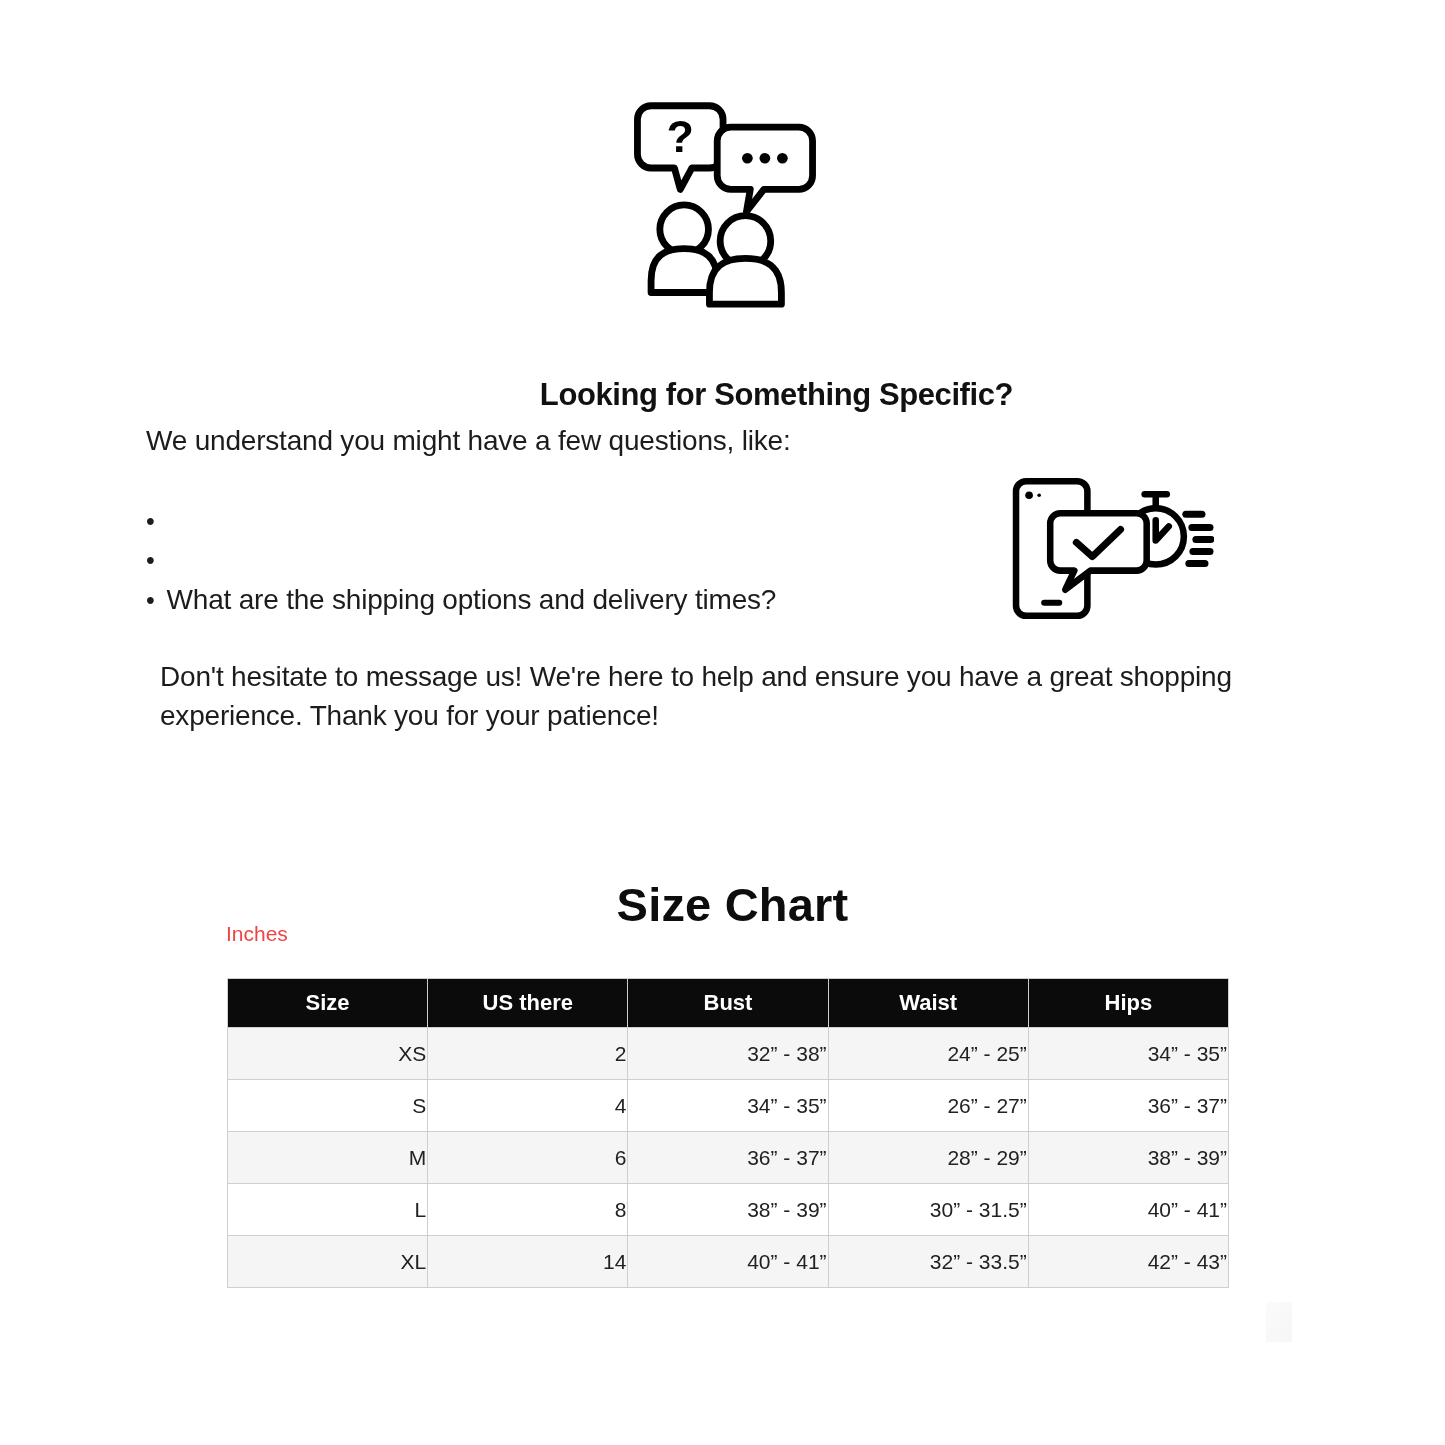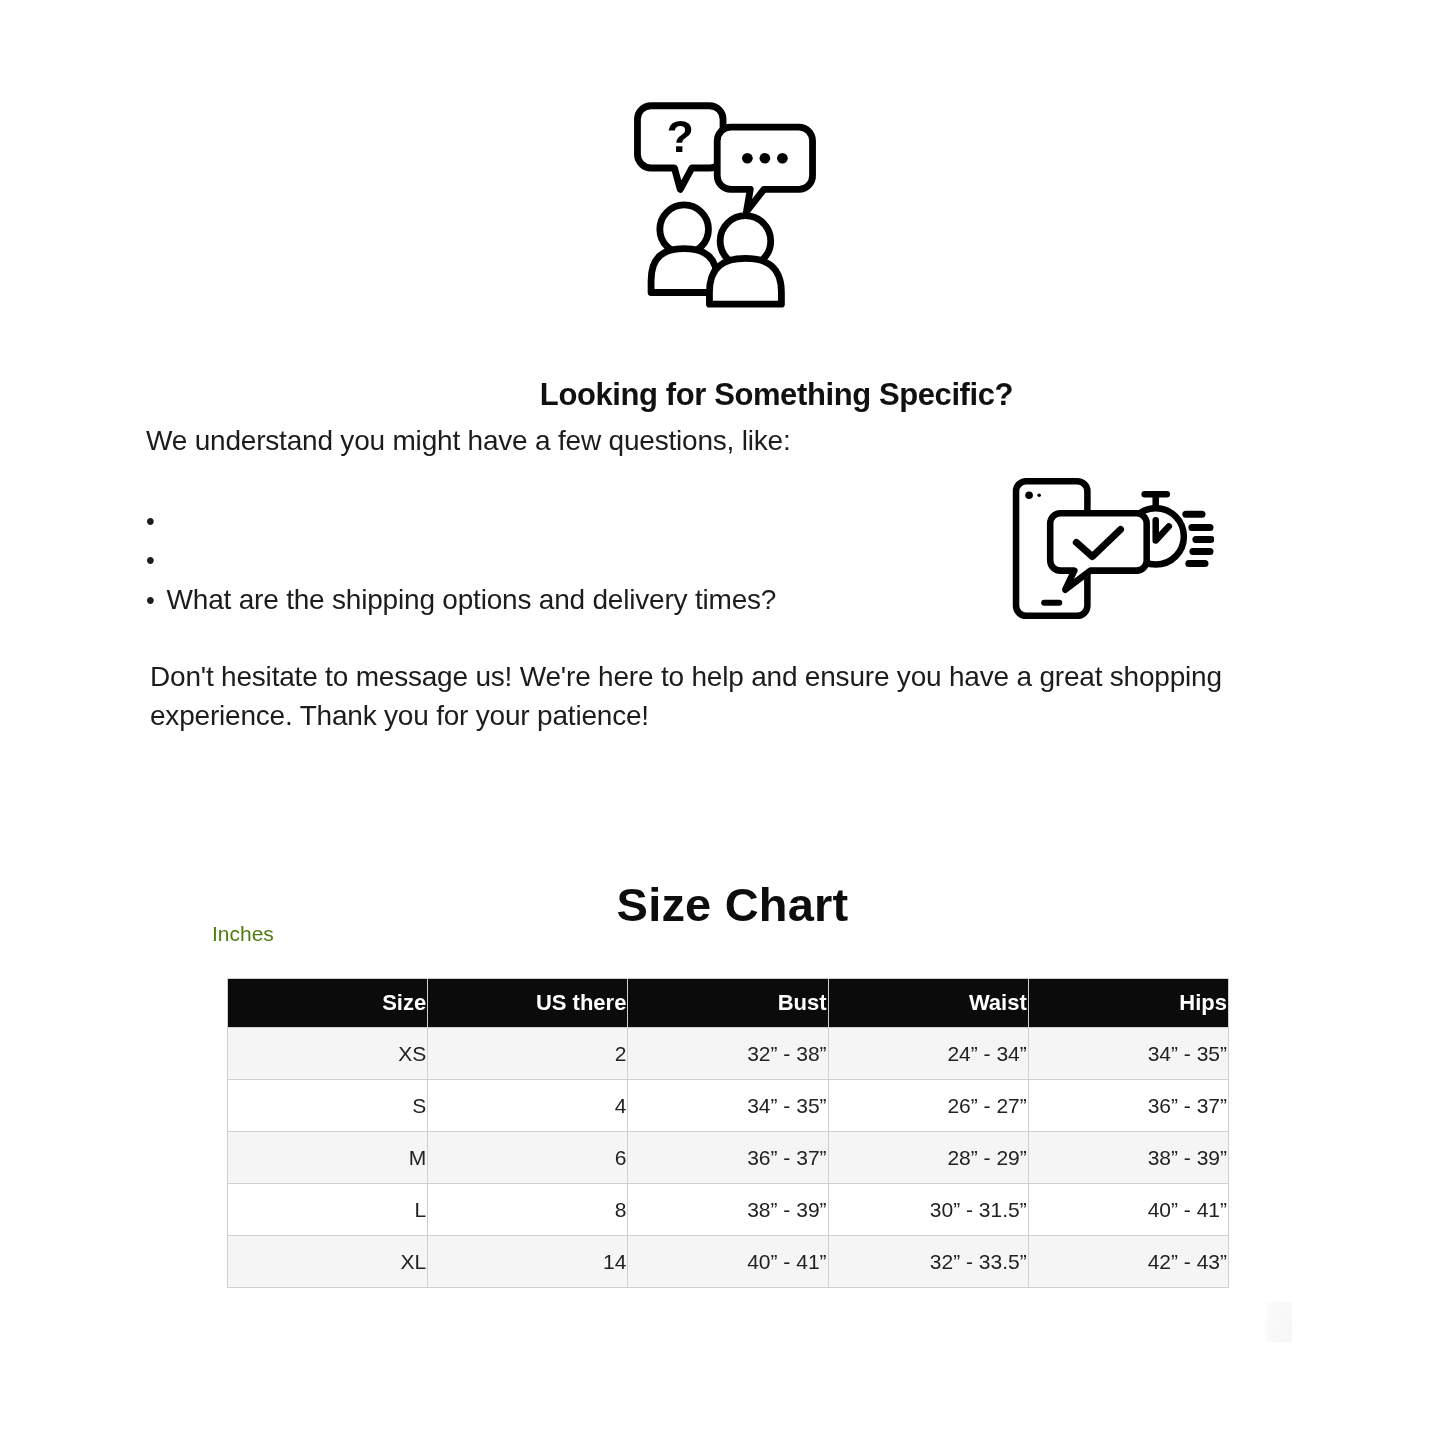--- a/index.html
+++ b/index.html
@@ -20,35 +20,35 @@
   .chart-title {
     position:absolute; left:10px; top:838px; width:1445px; text-align:center;
     font-size:47px; font-weight:bold; letter-spacing:0.2px; color:#0d0d0d;
   }
 
   
   .lead { position:absolute; left:146px; top:425px; font-size:28px; letter-spacing:-0.2px;text-align:right; }
   .bullets { position:absolute; left:146px; top:502px; font-size:28px; line-height:39px; letter-spacing:-0.2px; }
   .bullet { display:flex; align-items:baseline; gap:12px; }
   .bullet-dot { font-size:25px; }
-  .closing { position:absolute; left:150px; top:657px; width:1150px; font-size:28px; line-height:39px; letter-spacing:-0.2px; }
+  .closing { position:absolute; left:160px; top:657px; width:1150px; font-size:28px; line-height:39px; letter-spacing:-0.2px; }
 
   
   .side-icon { position:absolute; left:1008px; top:472px; width:206px; height:151px; }
   .side-icon svg { width:100%; height:100%; }
 
   
-  .units-label { position:absolute; left:212px; top:922px; font-size:21px; color:#4d7c0f;text-align:center; }
+  .units-label { position:absolute; left:226px; top:922px; font-size:21px; color:#ef4444;text-align:center; }
   .size-table {
     position:absolute; left:227px; top:978px; width:1002px;
     border-collapse:collapse; table-layout:fixed; font-size:21px; color:#222;
   }
   .size-table th {
     background:var(--table-header-bg,#0b0b0b); color:var(--table-header-text,#ffffff);
-    font-weight:bold; font-size:22px; height:46px; text-align:right;
+    font-weight:bold; font-size:22px; height:46px; text-align:center;
     border:1px solid var(--table-border,#cfcfcf);
   }
   .size-table td {
     height:49px; text-align:right; vertical-align:middle;
     border:1px solid var(--table-border,#cfcfcf);
   }
   .size-table tbody tr:nth-child(odd) td { background:var(--table-row-alt-bg,#f5f5f5); }
   .size-table tbody tr:nth-child(even) td { background:var(--table-row-bg,#ffffff); }
 
   .watermark {
@@ -134,21 +134,21 @@
         <th>Bust</th>
         <th>Waist</th>
         <th>Hips</th>
       </tr>
     </thead>
     <tbody>
       <tr>
         <td>XS</td>
         <td>2</td>
         <td>32” - 38”</td>
-        <td>24” - 34”</td>
+        <td>24” - 25”</td>
         <td>34” - 35”</td>
       </tr>
       <tr>
         <td>S</td>
         <td>4</td>
         <td>34” - 35”</td>
         <td>26” - 27”</td>
         <td>36” - 37”</td>
       </tr>
       <tr>

